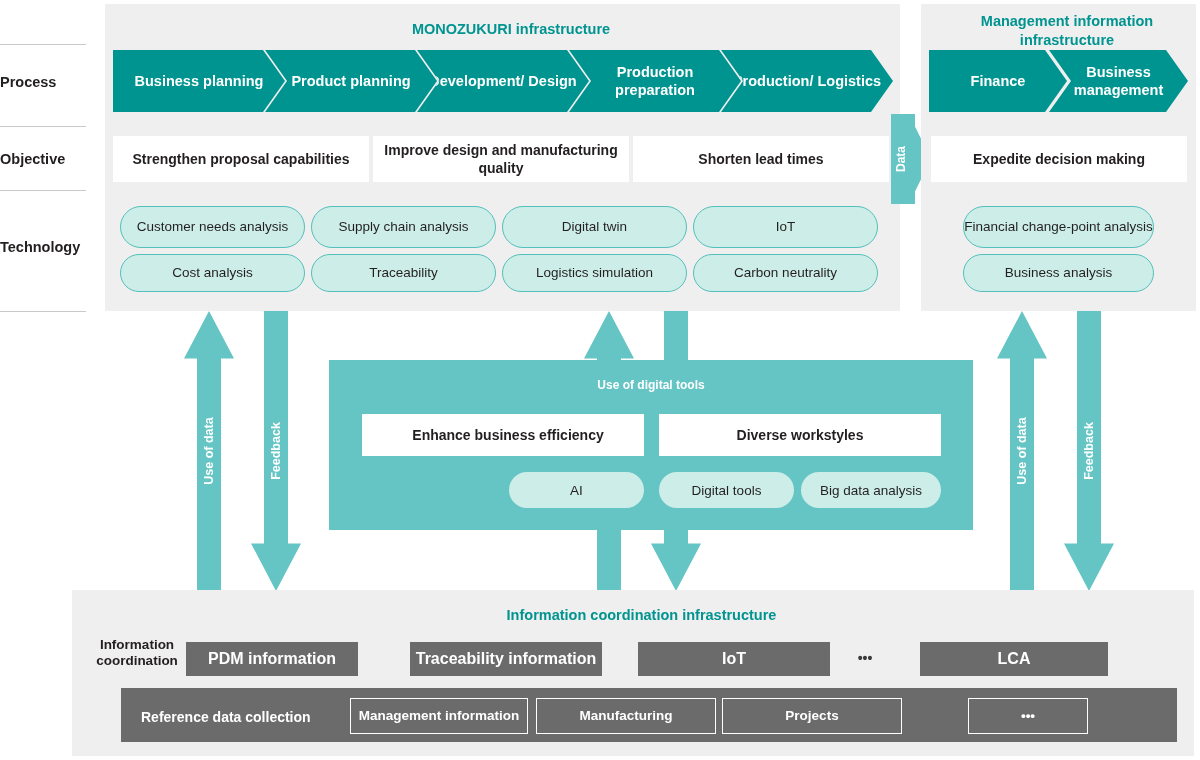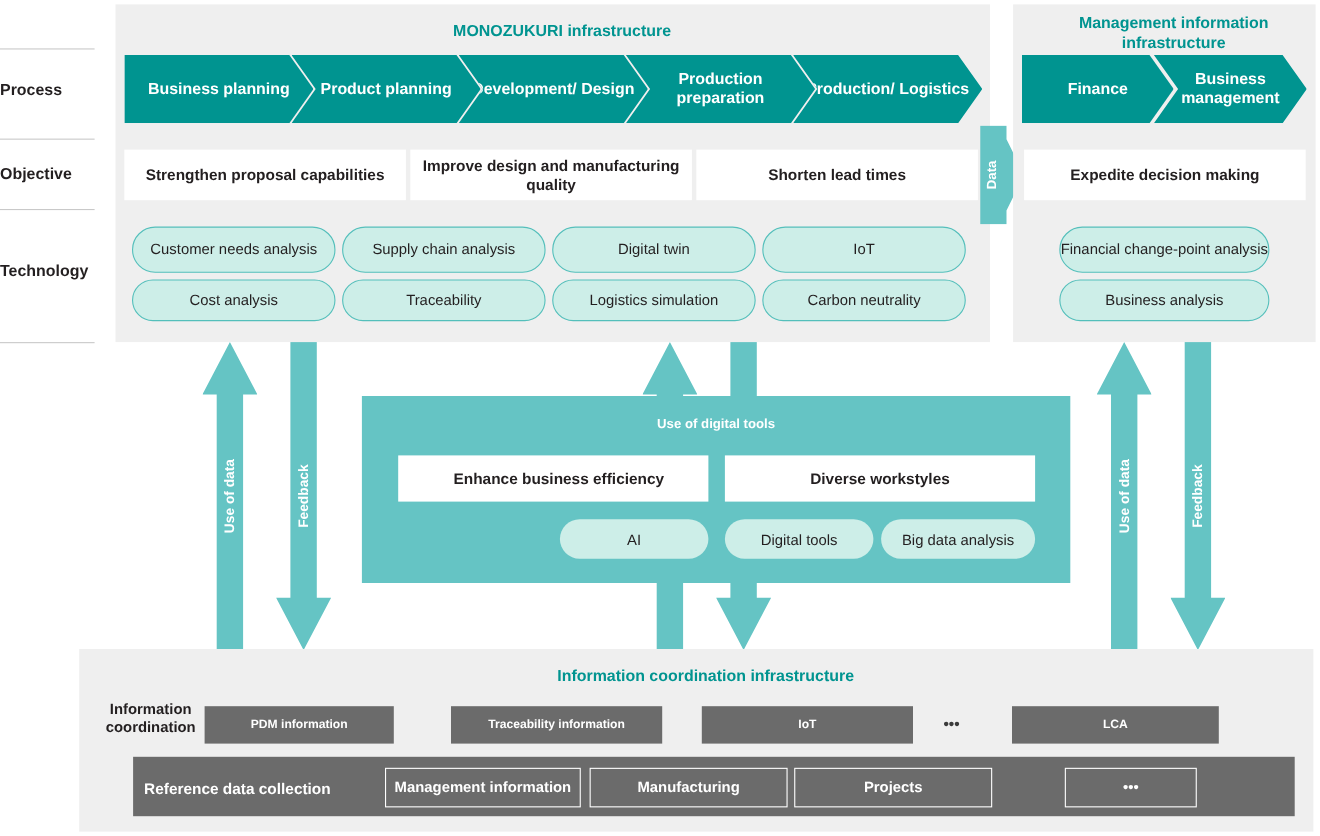--- a/index.html
+++ b/index.html
@@ -61,21 +61,21 @@
   .dt-title { position:absolute; width:100%; text-align:center; color:#ffffff;
               font-size:12px; font-weight:bold; }
   .dt-white { position:absolute; background:#ffffff; display:flex; align-items:center;
               justify-content:center; font-size:14px; font-weight:bold; color:#231f20; }
   .dt-pill { position:absolute; background:#cdeee8; border-radius:22px; display:flex;
              align-items:center; justify-content:center; font-size:13.5px; color:#231f20; }
 
   
   .graybox { position:absolute; background:#6b6b6b; color:#ffffff; display:flex;
              align-items:center; justify-content:center; text-align:center;
-             font-size:11px; font-weight:bold; line-height:16px; }
+             font-size:16px; font-weight:bold; line-height:16px; }
   .grayband { position:absolute; background:#6b6b6b; }
   .outlinebox { position:absolute; border:1.4px solid #ffffff; color:#ffffff; display:flex;
                 align-items:center; justify-content:center; text-align:center;
                 font-size:13.5px; font-weight:bold; line-height:16px; }
   .bandlabel { position:absolute; color:#ffffff; font-size:14px; font-weight:bold; }
   .coordlabel { position:absolute; font-size:13.5px; font-weight:bold; text-align:center;
                 line-height:16px; color:#231f20; }
   .dots { position:absolute; font-size:14px; font-weight:bold; color:#3b3b3b; text-align:center; }
 </style>
 </head>
@@ -181,20 +181,20 @@
 
   <div class="coordlabel" style="left:82px; top:637px; width:110px;">Information coordination</div>
 
   <div class="graybox" style="left:186px; top:642px; width:172px; height:34px;">PDM information</div>
   <div class="graybox" style="left:410px; top:642px; width:192px; height:34px;">Traceability information</div>
   <div class="graybox" style="left:638px; top:642px; width:192px; height:34px;">IoT</div>
   <div class="dots" style="left:845px; top:650px; width:40px;">•••</div>
   <div class="graybox" style="left:920px; top:642px; width:188px; height:34px;">LCA</div>
 
   <div class="grayband" style="left:121px; top:688px; width:1056px; height:54px;"></div>
-  <div class="bandlabel" style="left:131px; top:709px;">Reference data collection</div>
+  <div class="bandlabel" style="left:141px; top:709px;">Reference data collection</div>
 
   <div class="outlinebox" style="left:350px; top:698px; width:178px; height:36px;">Management information</div>
   <div class="outlinebox" style="left:536px; top:698px; width:180px; height:36px;">Manufacturing</div>
   <div class="outlinebox" style="left:722px; top:698px; width:180px; height:36px;">Projects</div>
   <div class="outlinebox" style="left:968px; top:698px; width:120px; height:36px;">•••</div>
 
 </div>
 
 </body></html>

